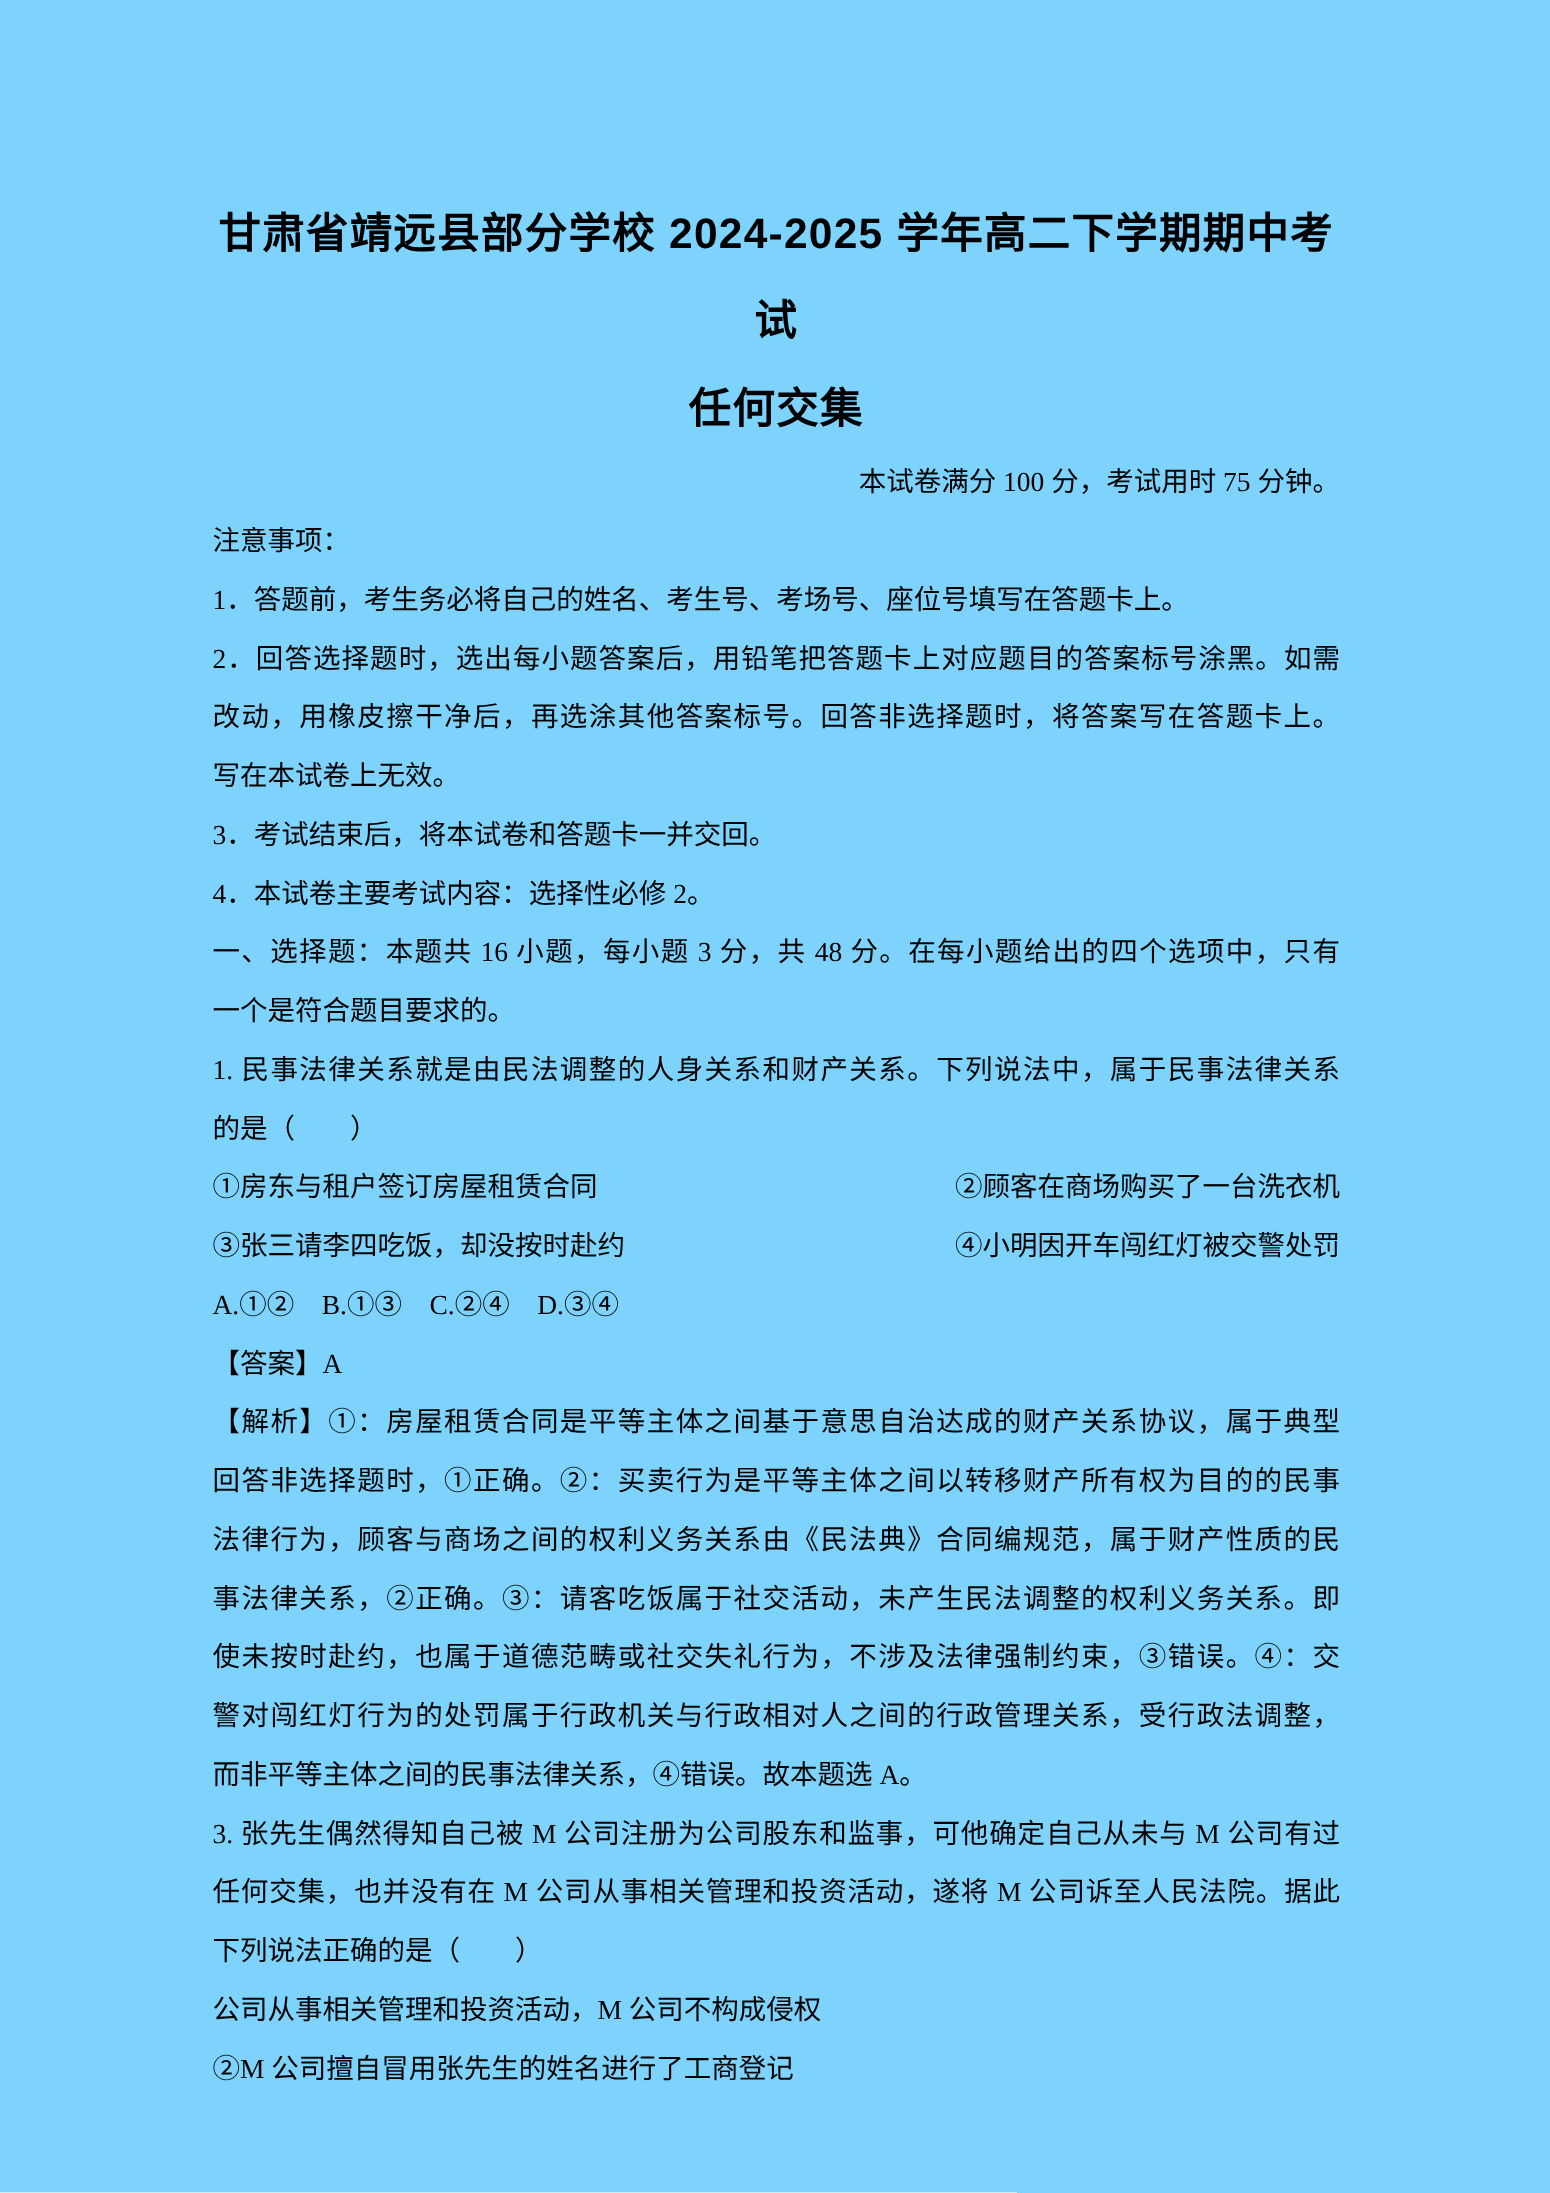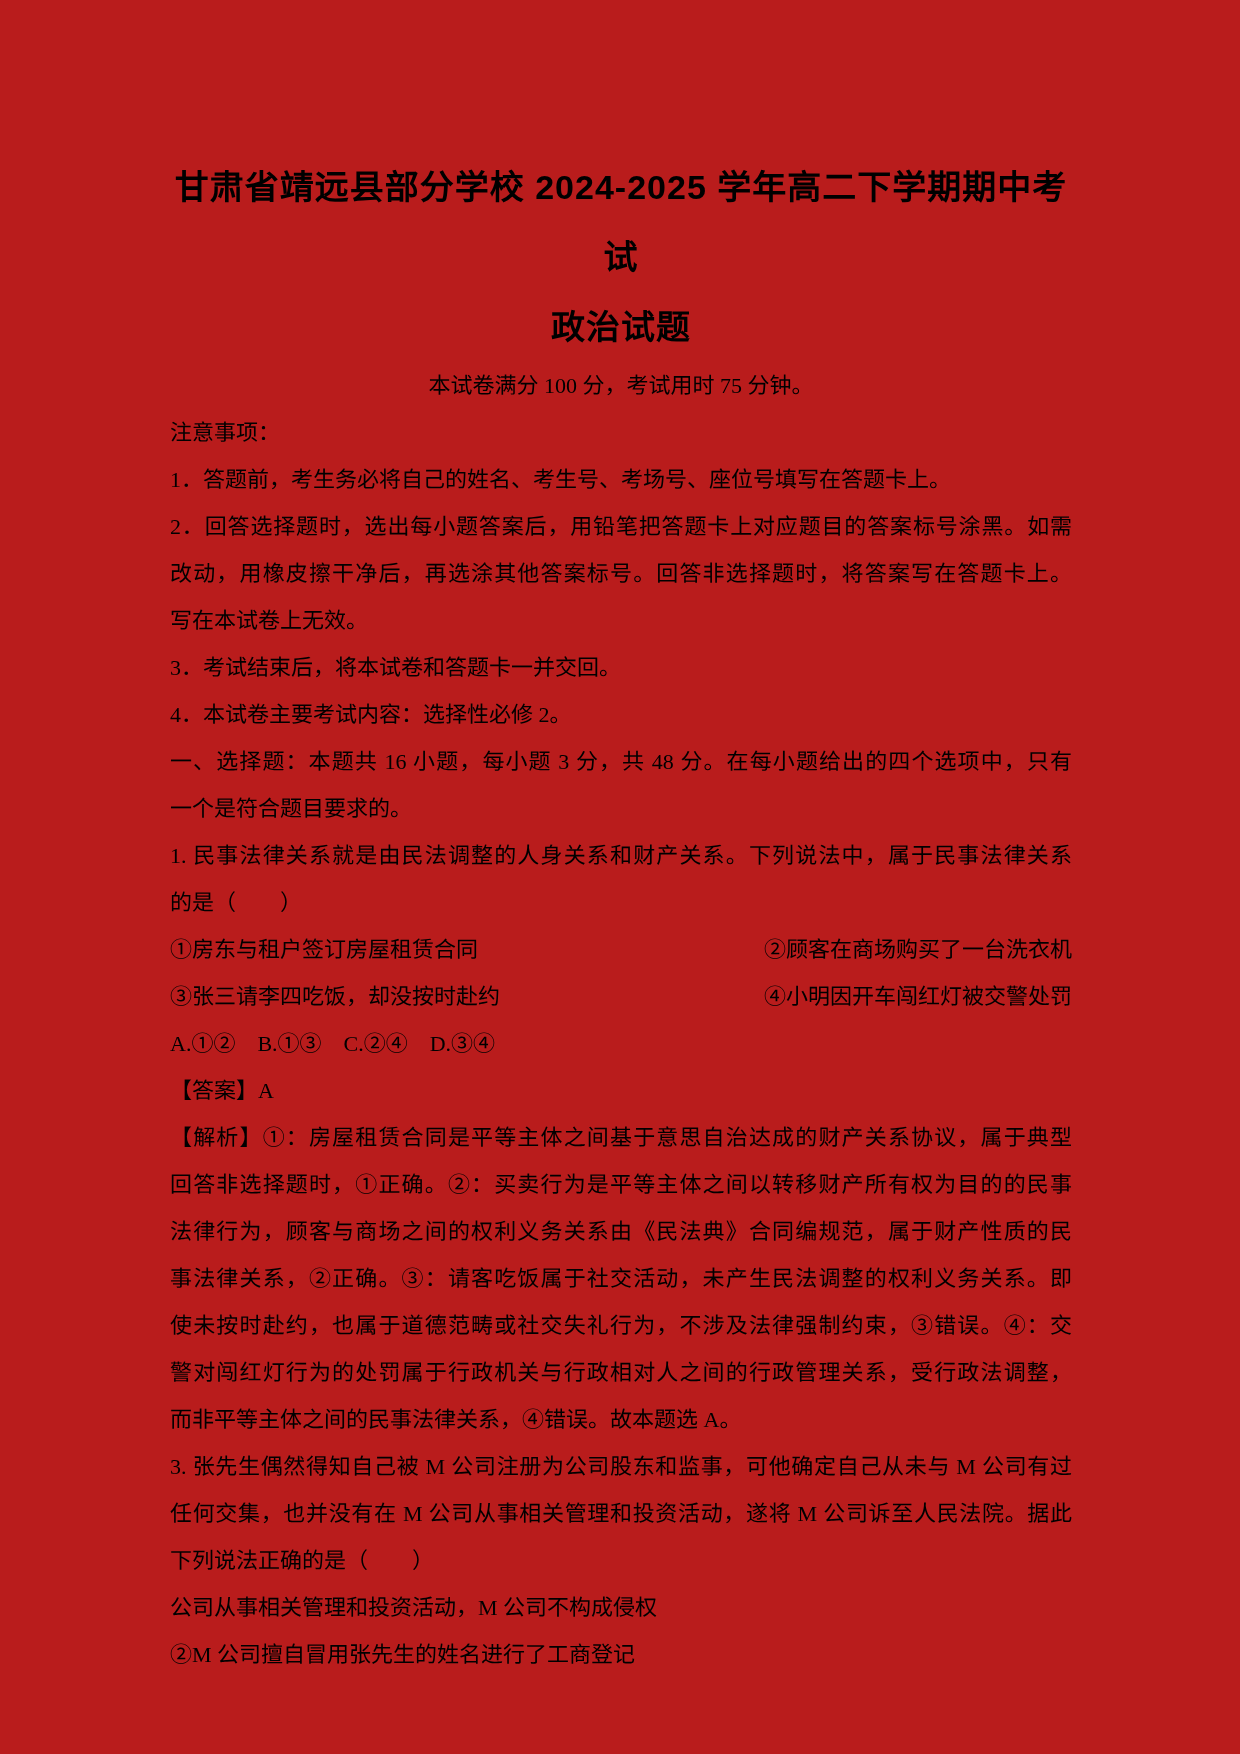--- a/index.html
+++ b/index.html
@@ -24,39 +24,39 @@
     line-height: 70px;
     text-align: center;
     letter-spacing: 1px;
   }
   .ln {
     font-family: "Liberation Serif", "DejaVu Serif", serif;
     font-size: 22px;
     line-height: 47px;
     white-space: pre-wrap;
   }
-  .center { text-align: center; }
+  .center { text-align: right; }
   
   .fill {
     text-align: justify;
     text-align-last: justify;
   }
   .cols { display: flex; justify-content: space-between; }
   .cols .col1 {
     flex: 0 0 342px;
   }
 </style>
 </head>
 <body>
 
-<div class="page" style="background: #b91c1c; color: rgb(0, 0, 0);">
+<div class="page" style="background: #7dd3fc; color: rgb(0, 0, 0);">
   <div class="content">
 
     <div class="title-line">甘肃省靖远县部分学校 2024-2025 学年高二下学期期中考试</div>
-    <div class="title-line">政治试题</div>
+    <div class="title-line">任何交集</div>
 
     <div class="ln center">本试卷满分 100 分，考试用时 75 分钟。</div>
 
     <div class="ln">注意事项：</div>
     <div class="ln">1．答题前，考生务必将自己的姓名、考生号、考场号、座位号填写在答题卡上。</div>
     <div class="ln fill">2．回答选择题时，选出每小题答案后，用铅笔把答题卡上对应题目的答案标号涂黑。如需</div>
     <div class="ln fill">改动，用橡皮擦干净后，再选涂其他答案标号。回答非选择题时，将答案写在答题卡上。</div>
     <div class="ln">写在本试卷上无效。</div>
     <div class="ln">3．考试结束后，将本试卷和答题卡一并交回。</div>
     <div class="ln">4．本试卷主要考试内容：选择性必修 2。</div>

